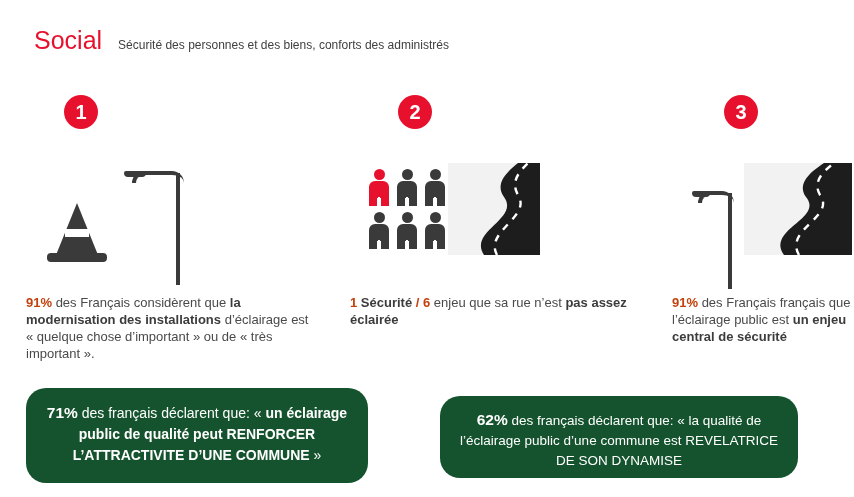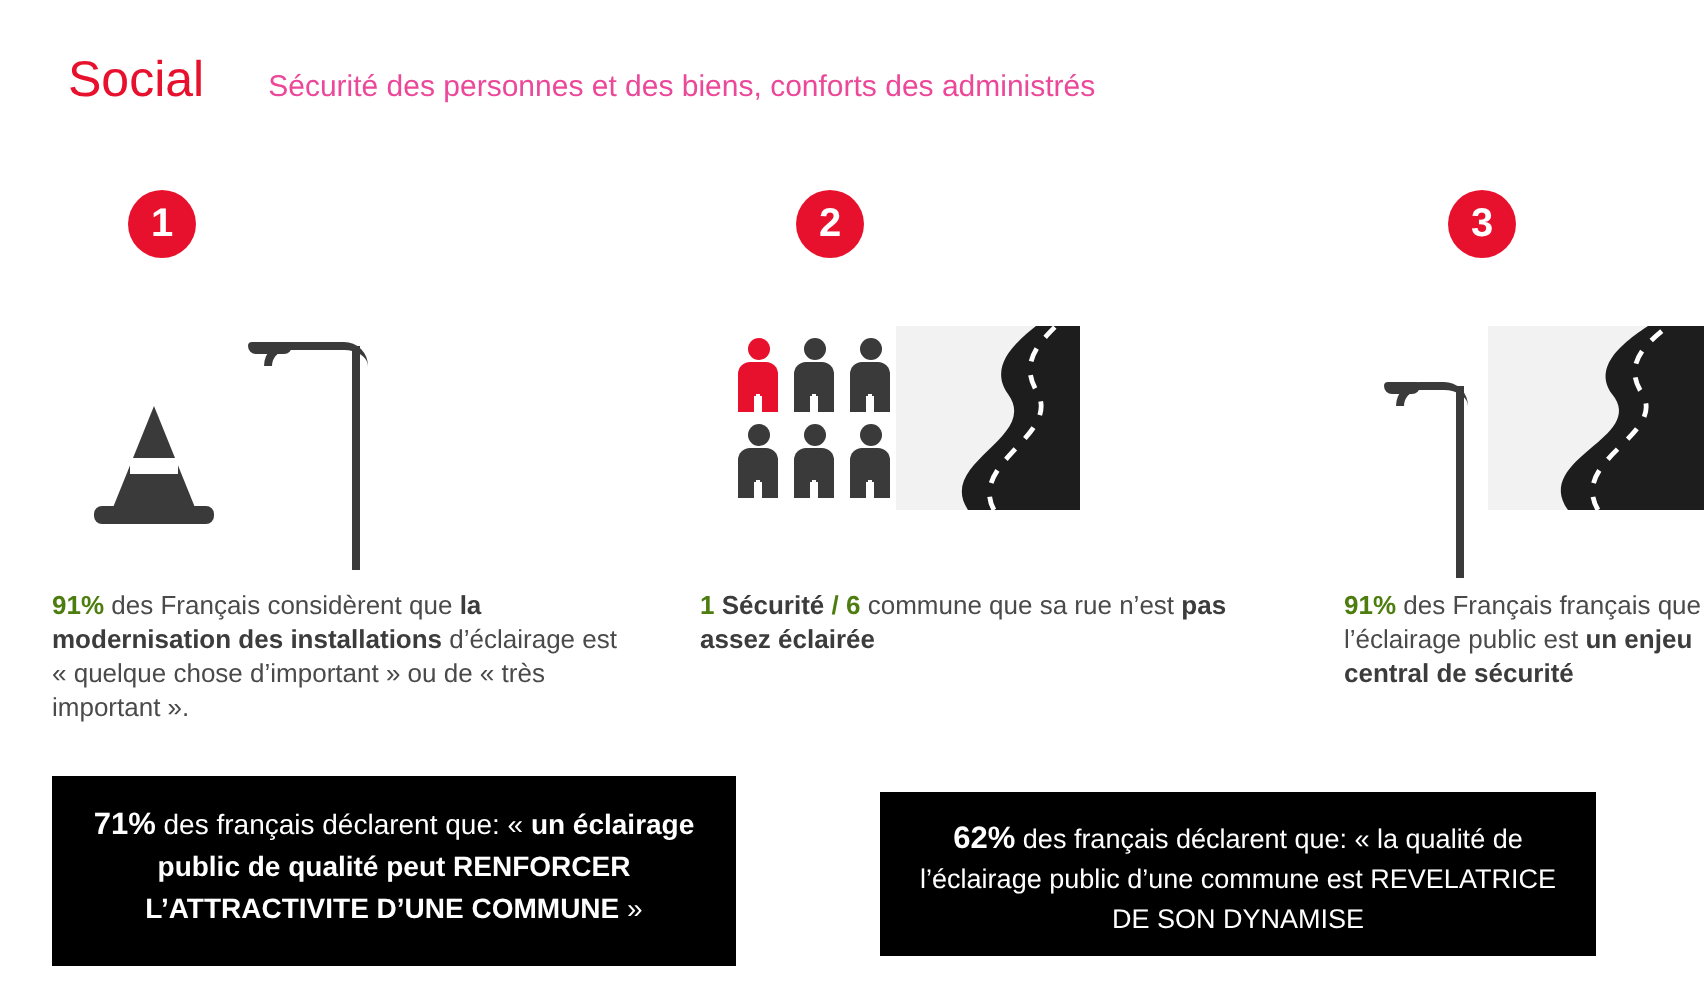--- a/index.html
+++ b/index.html
@@ -28,23 +28,23 @@
     font-size: 25px;
     color: #404040;
     letter-spacing: .2px;
   }
   .title-accent {
     font-size: 25px;
     color: #e8112d;
     margin-left: 8px;
   }
   .subtitle {
-    font-size: 15px;
-    color: #ec4899;
-    margin-left: 32px;
+    font-size: 12px;
+    color: #404040;
+    margin-left: 16px;
   }
 
   
   .col {
     position: absolute;
     top: 95px;
   }
   .col1 { left: 26px;  width: 290px; }
   .col2 { left: 350px; width: 290px; }
   .col3 { left: 672px; width: 180px; }
@@ -172,29 +172,29 @@
   }
   .road svg { display: block; }
 
   
   .stat {
     font-size: 13px;
     line-height: 17px;
     color: #4a4a4a;
     margin-top: 12px;
   }
-  .stat .red { color: #4d7c0f; font-weight: bold; }
+  .stat .red { color: #c2410c; font-weight: bold; }
   .stat b { font-weight: bold; color: #3c3c3c; }
 
   
   .callout {
     position: absolute;
-    background: #000000;
+    background: #14532d;
     color: #ffffff;
-    border-radius: 0;
+    border-radius: 20px;
     text-align: center;
     font-size: 14px;
     line-height: 21px;
     padding: 14px 18px;
     box-sizing: border-box;
   }
   .callout .big { font-weight: bold; font-size: 15.5px; }
   .callout b { font-weight: bold; }
   .callout1 { left: 26px;  top: 388px; width: 342px; height: 95px; }
   .callout2 { left: 440px; top: 396px; width: 358px; height: 82px; font-size: 13.5px; line-height: 20px; text-align: center; }
@@ -288,21 +288,21 @@
     <div class="road" style="left:98px; top:16px; width:92px; height:92px;">
       <svg width="92" height="92" viewBox="0 0 92 92" aria-hidden="true">
         <rect x="0" y="0" width="92" height="92" fill="#f2f2f2"></rect>
         <path d="M36 92 C20 68, 72 56, 56 34 C46 20, 60 8, 70 0 L92 0 L92 92 Z" fill="#1d1d1d"></path>
         <path d="M49 92 C36 68, 84 54, 70 32 C62 18, 72 8, 80 0" fill="none" stroke="#ffffff" stroke-width="2.4" stroke-dasharray="7 7"></path>
       </svg>
     </div>
   </div>
 
   <div class="stat">
-    <span class="red">1</span><b> Sécurité </b><span class="red">/ 6</span><span> commune que sa rue n’est </span><b>pas assez éclairée</b>
+    <span class="red">1</span><b> Sécurité </b><span class="red">/ 6</span><span> enjeu que sa rue n’est </span><b>pas assez éclairée</b>
   </div>
 </div>
 
 <div class="col col3">
   <div class="badge">3</div>
 
   <div class="art">
     <div class="lamp" style="left:22px; top:38px;">
       <div class="pole" style="left:34px; top:8px; height:96px;"></div>
       <div class="arm" style="left:4px; top:6px; width:32px; border-radius:20px 20px 0 0; height:8px; background:transparent; border-top:4px solid #3a3a3a; border-left:4px solid #3a3a3a;"></div>

